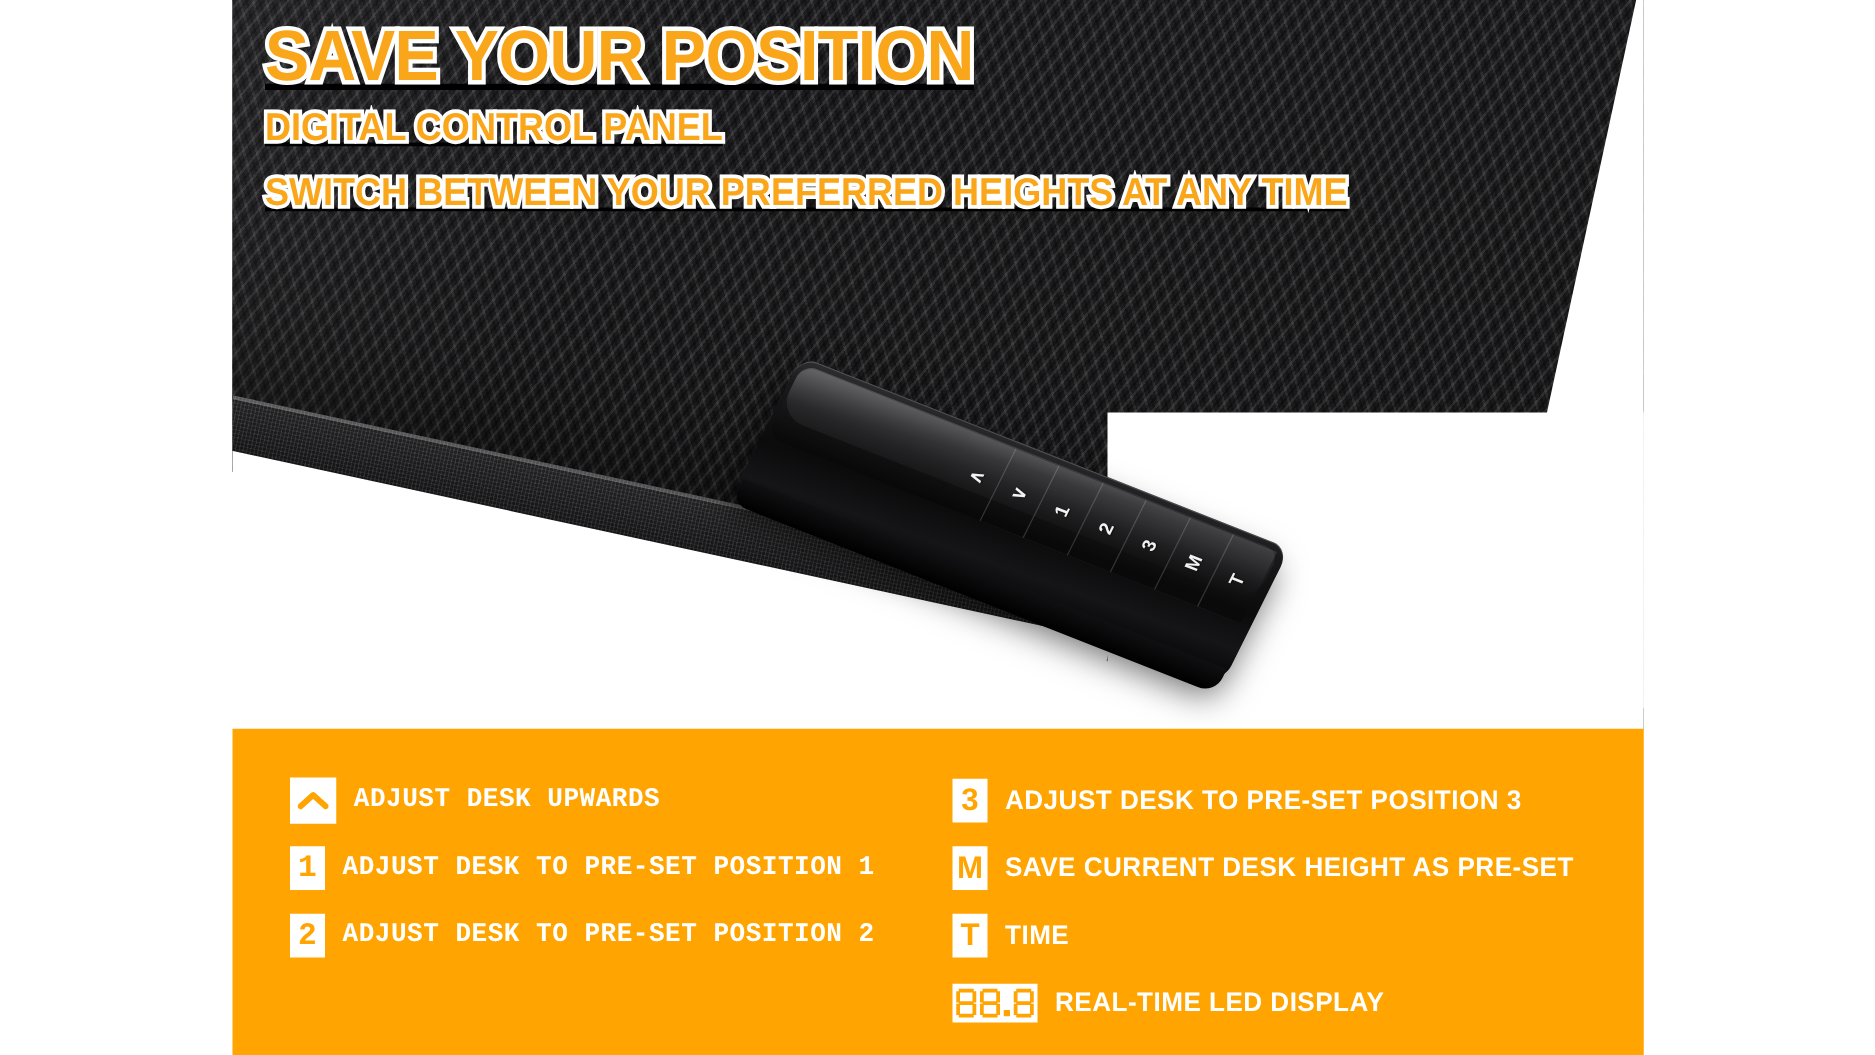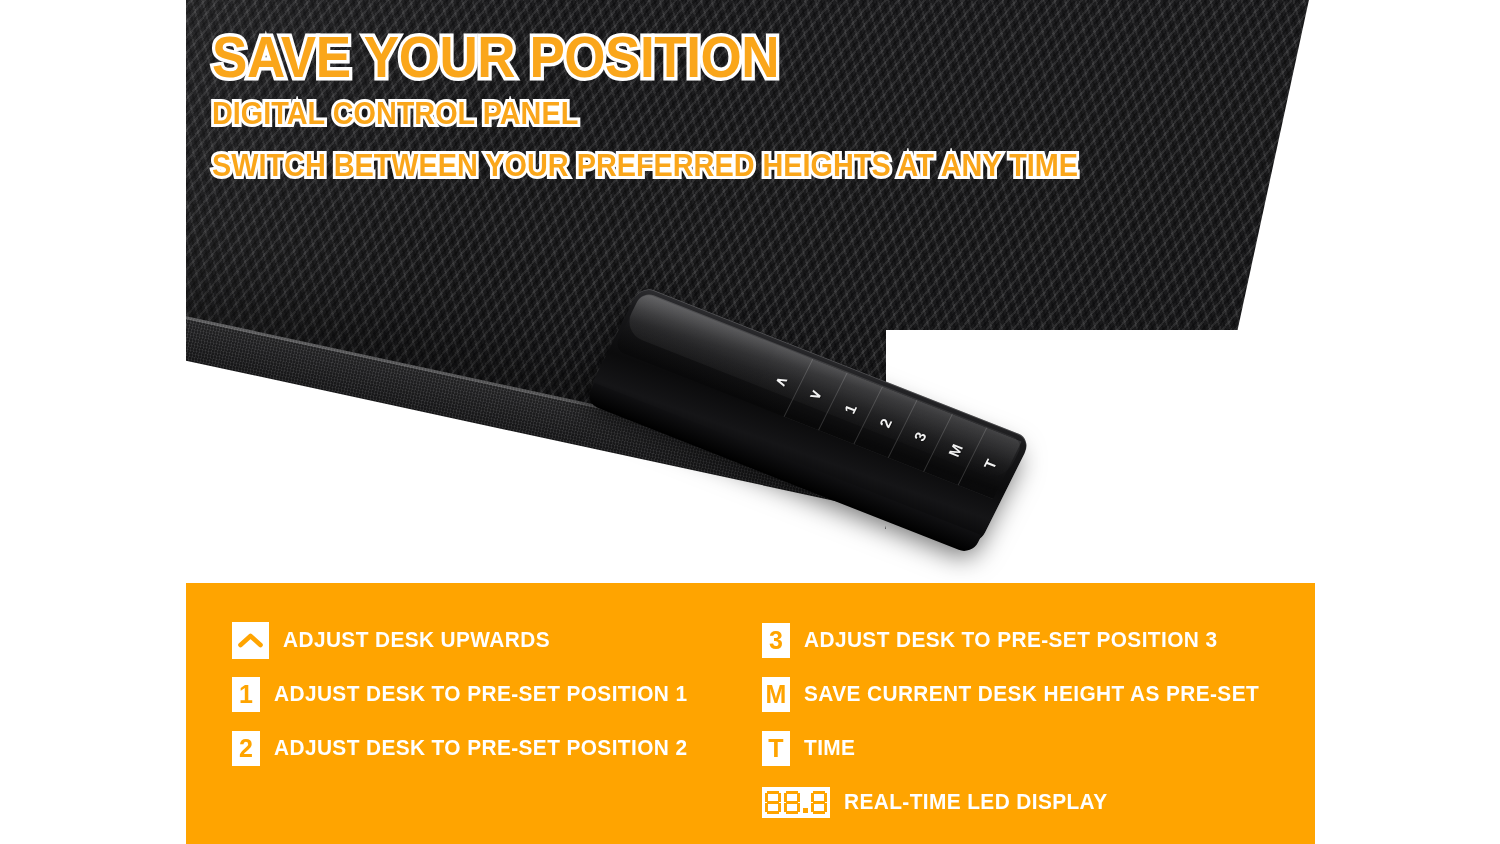--- a/index.html
+++ b/index.html
@@ -115,21 +115,21 @@
     text-shadow:0 1px 1px rgba(0,0,0,.8);
     font-family:"Liberation Sans",sans-serif;
   }
   .panelBlank{
     position:absolute;left:4px;top:6px;width:146px;height:64px;
     background:linear-gradient(180deg,rgba(255,255,255,.10),rgba(255,255,255,.01) 50%,rgba(0,0,0,.28));
     border-radius:12px 0 0 12px;
   }
 
   
-  .titles{position:absolute;left:212px;top:24px;width:1090px;z-index:6;}
+  .titles{position:absolute;left:212px;top:12px;width:1090px;z-index:6;text-decoration:underline;}
   .t-line{
     font-weight:700;font-style:normal;
     color:#faa61a;
     margin:0;
     white-space:nowrap;
     transform:scaleX(.93);
     transform-origin:left center;
     -webkit-text-stroke:6px #ffffff;
     paint-order:stroke fill;
   }
@@ -137,21 +137,21 @@
   .t-h2{font-size:31px;line-height:48px;letter-spacing:0px;}
   .t-h3{font-size:31px;line-height:56px;letter-spacing:0px;}
 
   
   .legend{
     position:absolute;left:186px;top:583px;width:1129px;height:261px;
     background:#ffa400;
     z-index:5;
   }
   .col{position:absolute;top:30px;}
-  .colL{left:46px;width:540px;}
+  .colL{left:46px;width:540px;font-family:Liberation Mono, monospace;}
   .colR{left:576px;width:550px;}
   .row{display:flex;align-items:center;height:54px;margin-bottom:0px;}
   .badge{
     background:#ffffff;
     display:flex;align-items:center;justify-content:center;
     flex:0 0 auto;
     color:#ffa400;
     font-weight:700;
   }
   .badge-wide{width:37px;height:37px;}

